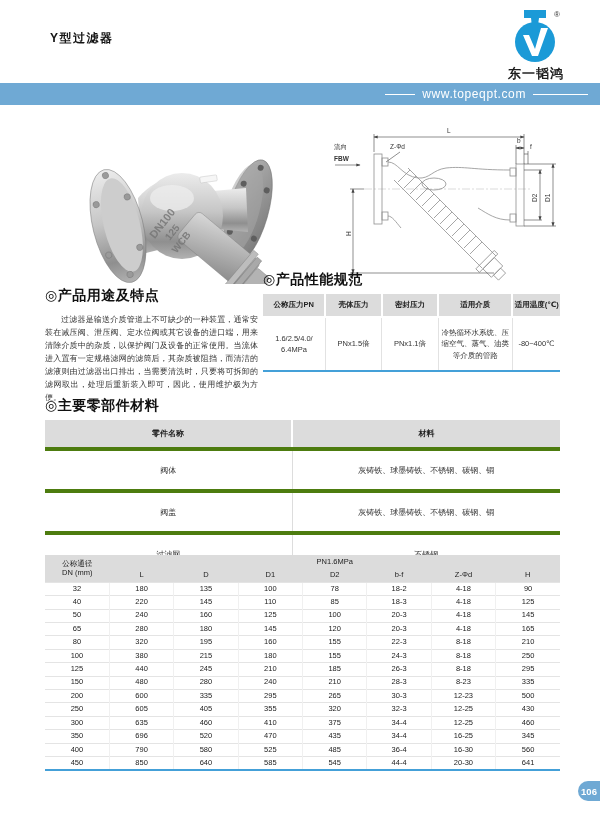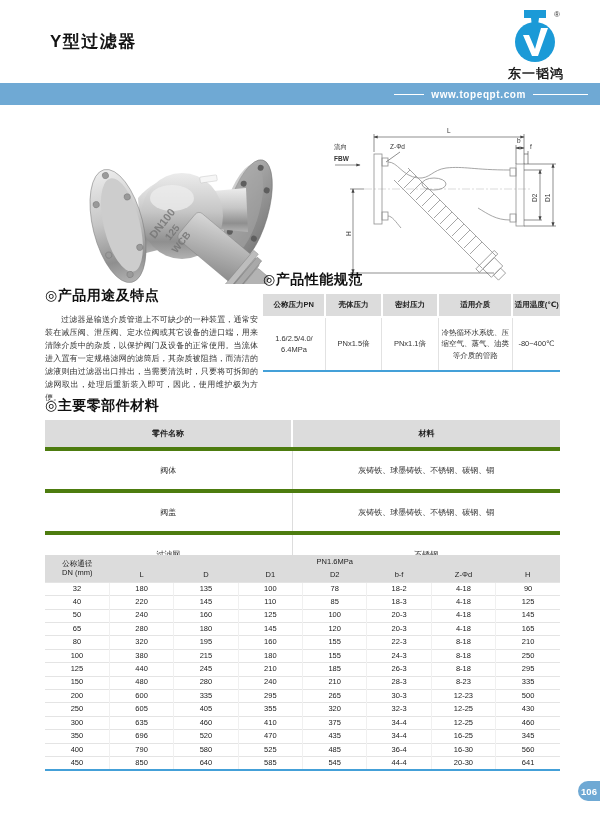--- a/index.html
+++ b/index.html
@@ -2,28 +2,28 @@
 <html style="--band-blue: #6FA9D4; --accent-blue: #44A0D8; --logo-blue: #1B9AD7; --header-gray: #DCDCDC;"><head>
 <meta charset="utf-8">
 <style>
   * { margin:0; padding:0; box-sizing:border-box; }
   html,body { background:#ffffff; }
   .page {
     position:relative; width:600px; height:819px; background:#fff;
     font-family:"Liberation Sans","DejaVu Sans",sans-serif; color:#222; overflow:hidden;
   }
   
-  .page-title { position:absolute; left:50px; top:30px; font-size:17px; font-weight:bold;
+  .page-title { position:absolute; left:50px; top:30px; font-size:12px; font-weight:bold;
     letter-spacing:1.5px; color:#141414; }
   .logo { position:absolute; right:14px; top:8px; width:100px; text-align:center; }
   .logo svg { display:block; margin:0 auto; }
   .logo-name { font-size:13px; font-weight:bold; letter-spacing:1px; color:#1d1d1d; margin-top:1px; }
   .band { position:absolute; top:83px; left:0; width:600px; height:22px;
     background:var(--band-blue,#6FA9D4); display:flex; align-items:center; justify-content:flex-end; }
-  .band-txt { color:#fff; font-size:10px; font-weight:bold; letter-spacing:.6px; }
+  .band-txt { color:#fff; font-size:12px; font-weight:normal; letter-spacing:.6px; }
   .band-line { height:1px; background:#fff; }
   .band-line.l { width:30px; margin-right:7px; }
   .band-line.r { width:55px; margin-left:7px; margin-right:12px; }
   
   .photo { position:absolute; left:42px; top:116px; width:258px; height:168px; }
   .diagram { position:absolute; left:330px; top:118px; width:242px; height:164px; }
   
   .sec-title { font-size:14px; font-weight:bold; color:#111; letter-spacing:.5px; }
   
   .features { position:absolute; left:45px; top:287px; width:213px; }

